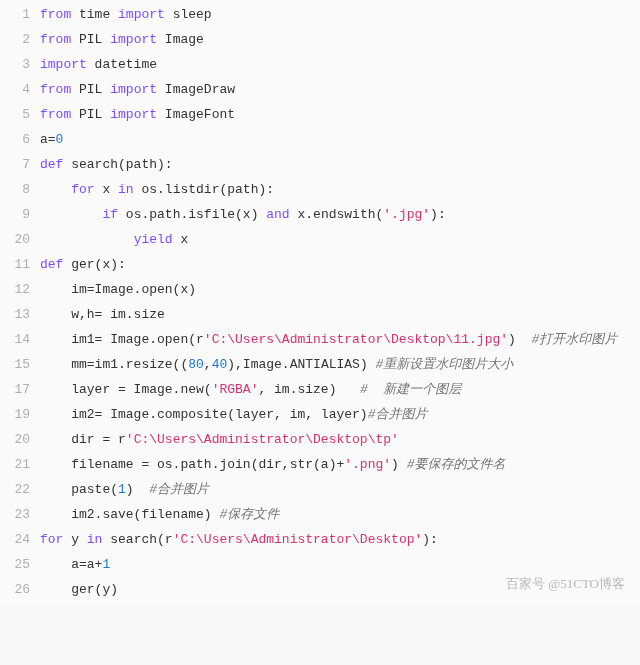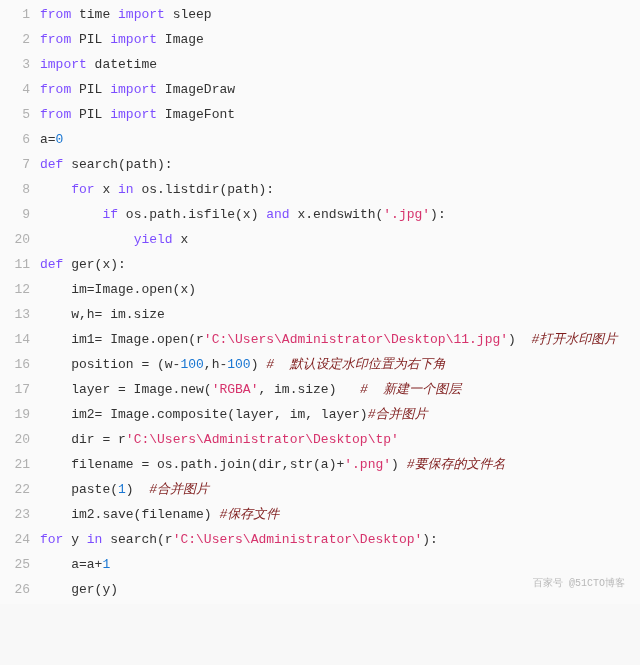--- a/index.html
+++ b/index.html
@@ -31,28 +31,28 @@
     flex-shrink: 0;
   }
   .code {
     flex: 1;
     color: #333;
     overflow: hidden;
   }
   .kw { color: #7c4dff; margin-top: 6px; }       
   .str { color: #d6336c; text-align: center; }      
   .num { color: #1976d2; }      
-  .cmt { color: #7f1d1d; font-style: italic; margin-top: 36px; } 
+  .cmt { color: #737373; font-style: italic; margin-top: 36px; } 
   .watermark {
     position: absolute;
     right: 15px;
     bottom: 8px;
     color: #b8b8b8;
-    font-size: 10px;
-    font-family: Liberation Mono, monospace;
+    font-size: 13px;
+    font-family: Liberation Serif, serif;
     pointer-events: none;
   }
 </style>
 </head>
 <body>
 
 <div class="code-block" id="code-root">
     <div class="line"><div class="gutter">1</div><div class="code"><span class="kw">from</span><span> time </span><span class="kw">import</span><span> sleep</span></div></div>
     <div class="line"><div class="gutter">2</div><div class="code"><span class="kw">from</span><span> PIL </span><span class="kw">import</span><span> Image</span></div></div>
     <div class="line"><div class="gutter">3</div><div class="code"><span class="kw">import</span><span> datetime</span></div></div>
@@ -60,21 +60,21 @@
     <div class="line"><div class="gutter">5</div><div class="code"><span class="kw">from</span><span> PIL </span><span class="kw">import</span><span> ImageFont</span></div></div>
     <div class="line"><div class="gutter">6</div><div class="code"><span>a=</span><span class="num">0</span></div></div>
     <div class="line"><div class="gutter">7</div><div class="code"><span class="kw">def</span><span> search(path):</span></div></div>
     <div class="line"><div class="gutter">8</div><div class="code"><span>    </span><span class="kw">for</span><span> x </span><span class="kw">in</span><span> os.listdir(path):</span></div></div>
     <div class="line"><div class="gutter">9</div><div class="code"><span>        </span><span class="kw">if</span><span> os.path.isfile(x) </span><span class="kw">and</span><span> x.endswith(</span><span class="str">'.jpg'</span><span>):</span></div></div>
     <div class="line"><div class="gutter">20</div><div class="code"><span>            </span><span class="kw">yield</span><span> x</span></div></div>
     <div class="line"><div class="gutter">11</div><div class="code"><span class="kw">def</span><span> ger(x):</span></div></div>
     <div class="line"><div class="gutter">12</div><div class="code"><span>    im=Image.open(x)</span></div></div>
     <div class="line"><div class="gutter">13</div><div class="code"><span>    w,h= im.size</span></div></div>
     <div class="line"><div class="gutter">14</div><div class="code"><span>    im1= Image.open(r</span><span class="str">'C:\Users\Administrator\Desktop\11.jpg'</span><span>)  </span><span class="cmt">#打开水印图片</span></div></div>
-    <div class="line"><div class="gutter">16</div><div class="code"><span>    position = (w-</span><span class="num">100</span><span>,h-</span><span class="num">100</span><span>) </span><span class="cmt">#  默认设定水印位置为右下角</span></div></div>
+    <div class="line"><div class="gutter">15</div><div class="code"><span>    mm=im1.resize((</span><span class="num">80</span><span>,</span><span class="num">40</span><span>),Image.ANTIALIAS) </span><span class="cmt">#重新设置水印图片大小</span></div></div>
     <div class="line"><div class="gutter">17</div><div class="code"><span>    layer = Image.new(</span><span class="str">'RGBA'</span><span>, im.size)   </span><span class="cmt">#  新建一个图层</span></div></div>
     <div class="line"><div class="gutter">19</div><div class="code"><span>    im2= Image.composite(layer, im, layer)</span><span class="cmt">#合并图片</span></div></div>
     <div class="line"><div class="gutter">20</div><div class="code"><span>    dir = r</span><span class="str">'C:\Users\Administrator\Desktop\tp'</span></div></div>
     <div class="line"><div class="gutter">21</div><div class="code"><span>    filename = os.path.join(dir,str(a)+</span><span class="str">'.png'</span><span>) </span><span class="cmt">#要保存的文件名</span></div></div>
     <div class="line"><div class="gutter">22</div><div class="code"><span>    paste(</span><span class="num">1</span><span>)  </span><span class="cmt">#合并图片</span></div></div>
     <div class="line"><div class="gutter">23</div><div class="code"><span>    im2.save(filename) </span><span class="cmt">#保存文件</span></div></div>
     <div class="line"><div class="gutter">24</div><div class="code"><span class="kw">for</span><span> y </span><span class="kw">in</span><span> search(r</span><span class="str">'C:\Users\Administrator\Desktop'</span><span>):</span></div></div>
     <div class="line"><div class="gutter">25</div><div class="code"><span>    a=a+</span><span class="num">1</span></div></div>
     <div class="line"><div class="gutter">26</div><div class="code"><span>    ger(y)</span></div></div>
   </div>

